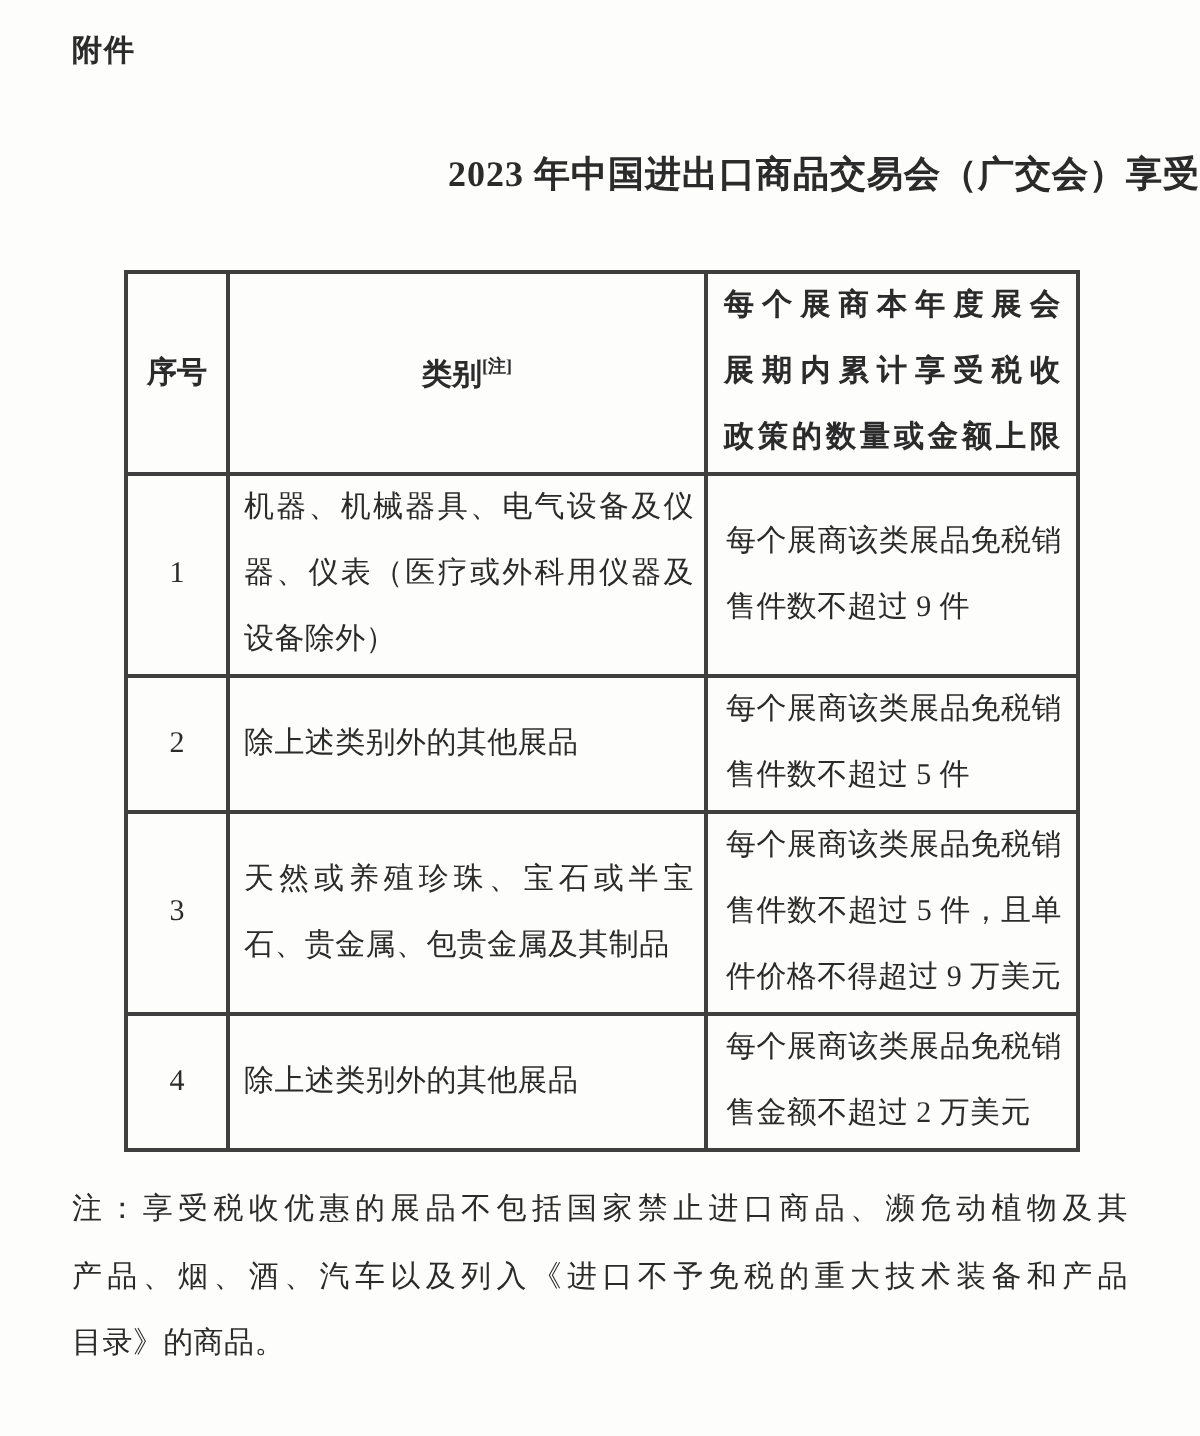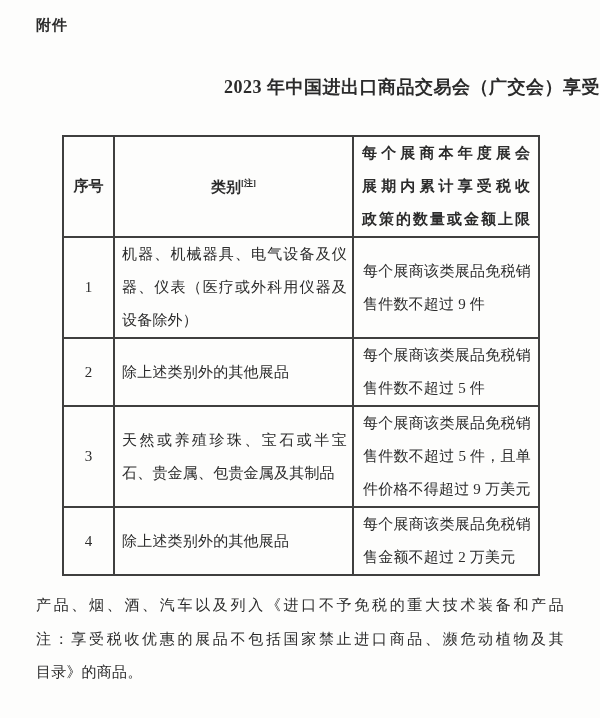--- a/index.html
+++ b/index.html
@@ -176,18 +176,18 @@
           <div class="cell-text">除上述类别外的其他展品</div>
         </td>
         <td class="lim-cell">
           <div class="cell-text">每个展商该类展品免税销售金额不超过 2 万美元</div>
         </td>
       </tr>
     </tbody>
   </table>
 
   <div class="footnote">
+    <div class="fn-line">注：享受税收优惠的展品不包括国家禁止进口商品、濒危动植物及其</div>
     <div class="fn-line">产品、烟、酒、汽车以及列入《进口不予免税的重大技术装备和产品</div>
-    <div class="fn-line">注：享受税收优惠的展品不包括国家禁止进口商品、濒危动植物及其</div>
     <div class="fn-line fn-last">目录》的商品。</div>
   </div>
 
 </div>
 
 </body></html>

